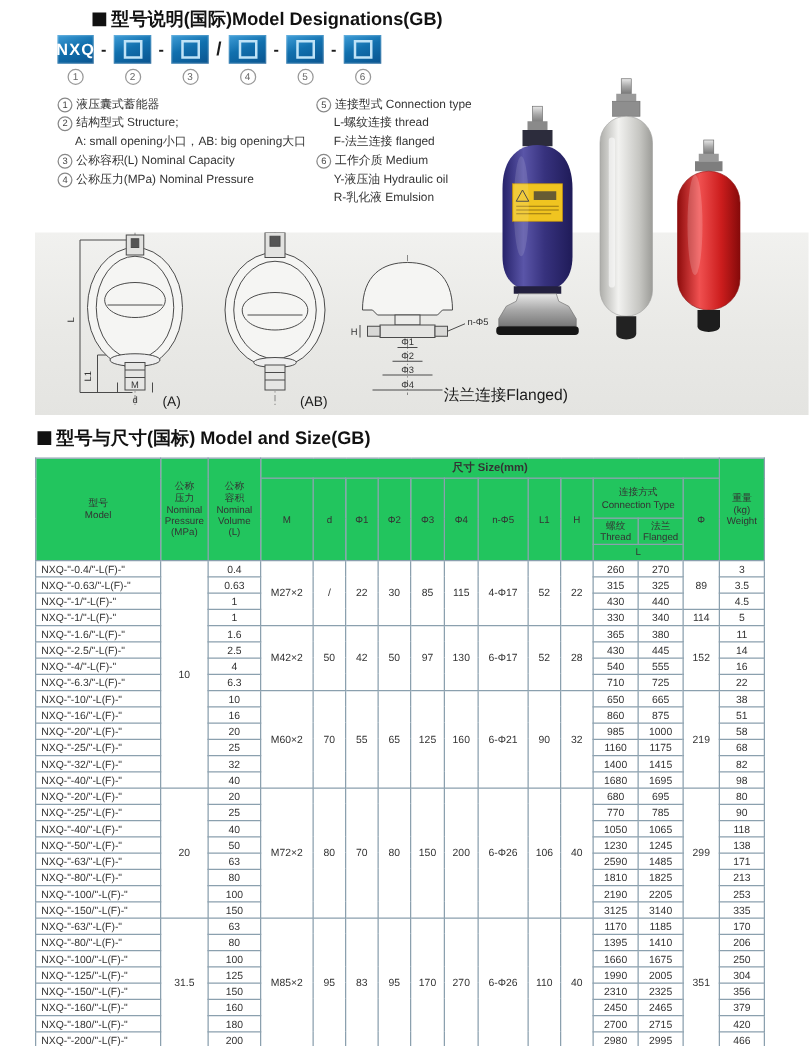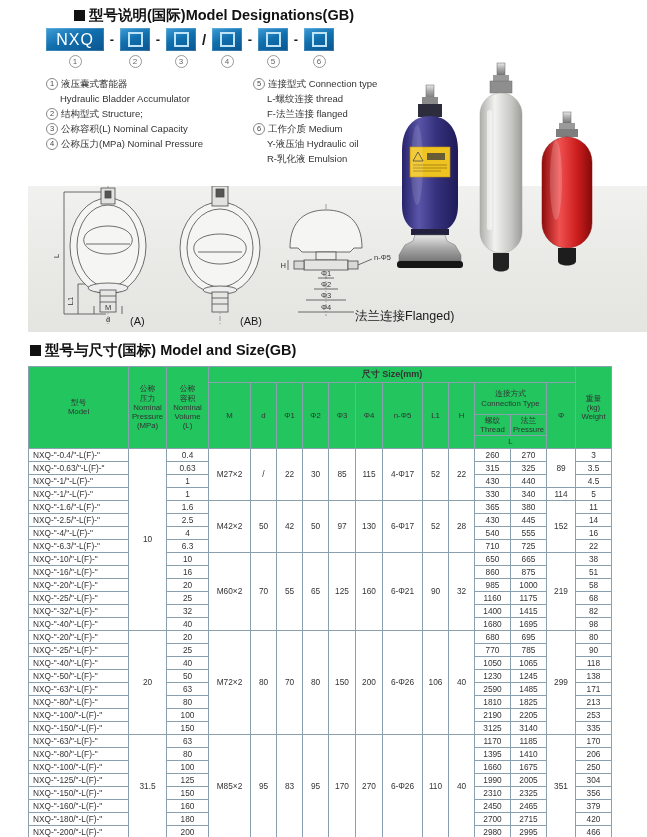--- a/index.html
+++ b/index.html
@@ -7,21 +7,21 @@
        font-family:"Liberation Sans","DejaVu Sans",sans-serif;color:#222;}
   .sec-title{position:absolute;left:30px;display:flex;align-items:center;font-size:14.5px;
              font-weight:bold;color:#111;}
   .marker{width:11px;height:11px;background:#111;display:inline-block;margin-right:4px;flex:none;}
   
   .desig{position:absolute;left:46px;top:28px;display:flex;align-items:flex-start;}
   .unit{display:flex;flex-direction:column;align-items:center;}
   .box{height:23px;display:flex;align-items:center;justify-content:center;
        background:linear-gradient(160deg,#3f9ed8 0%,#1170ae 45%,#0a548f 100%);
        box-shadow:inset 0 0 0 1px rgba(255,255,255,.18);}
-  .box.prefix{width:58px;color:#fff;font-weight:normal;font-size:16px;letter-spacing:1px;}
+  .box.prefix{width:29px;color:#fff;font-weight:bold;font-size:13px;letter-spacing:1px;}
   .box.slot{width:30px;}
   .slot-inner{width:11px;height:11px;border:2px solid #bfe3f7;}
   .circ{margin-top:4px;width:11px;height:11px;border:1px solid #999;border-radius:50%;
         font-size:8px;line-height:11px;text-align:center;color:#666;}
   .sep{width:16px;text-align:center;font-weight:bold;font-size:13px;line-height:23px;color:#1b1b1b;}
   .sep.slash{font-size:15px;}
   
   .notes{position:absolute;top:76px;left:46px;display:flex;align-items:flex-start;}
   .ncol{display:flex;flex-direction:column;}
   .ncol.left{width:207px;}
@@ -98,26 +98,26 @@
       <div class="circ">6</div>
     </div>
   </div>
 
 <div class="notes">
   <div class="ncol left">
       <div class="nline">
         <span class="circ2">1</span>
         <span>液压囊式蓄能器</span>
       </div>
-      <div class="nline sub">
-        <span>Hydraulic Bladder Accumulator</span>
-      </div>
       <div class="nline">
         <span class="circ2">2</span>
         <span>结构型式 Structure;</span>
+      </div>
+      <div class="nline sub">
+        <span>A: small opening小口，AB: big opening大口</span>
       </div>
       <div class="nline">
         <span class="circ2">3</span>
         <span>公称容积(L) Nominal Capacity</span>
       </div>
       <div class="nline">
         <span class="circ2">4</span>
         <span>公称压力(MPa) Nominal Pressure</span>
       </div>
     </div>
@@ -340,21 +340,21 @@
         <th rowspan="3">L1</th>
         <th rowspan="3">H</th>
         <th colspan="2">连接方式
 Connection Type</th>
         <th rowspan="3">Φ</th>
       </tr>
       <tr class="h3">
         <th>螺纹
 Thread</th>
         <th>法兰
-Pressure</th>
+Flanged</th>
       </tr>
       <tr class="h4">
         <th colspan="2">L</th>
       </tr>
     </thead>
     <tbody>
         <tr>
           <td class="model">NXQ-"-0.4/"-L(F)-"</td>
           <td rowspan="14">10</td>
           <td>0.4</td>

